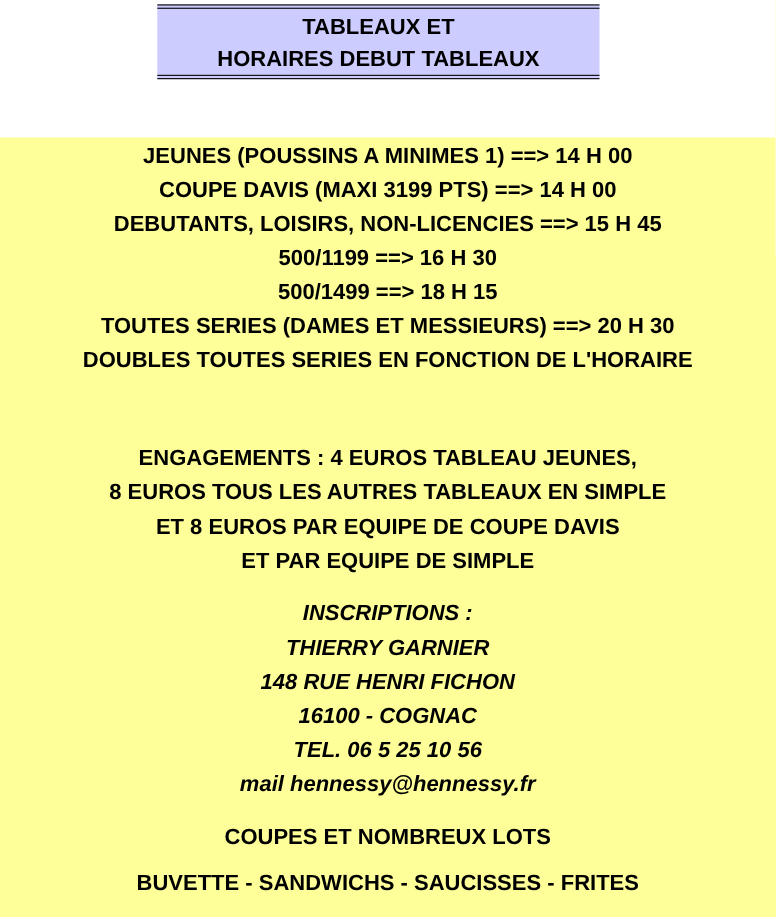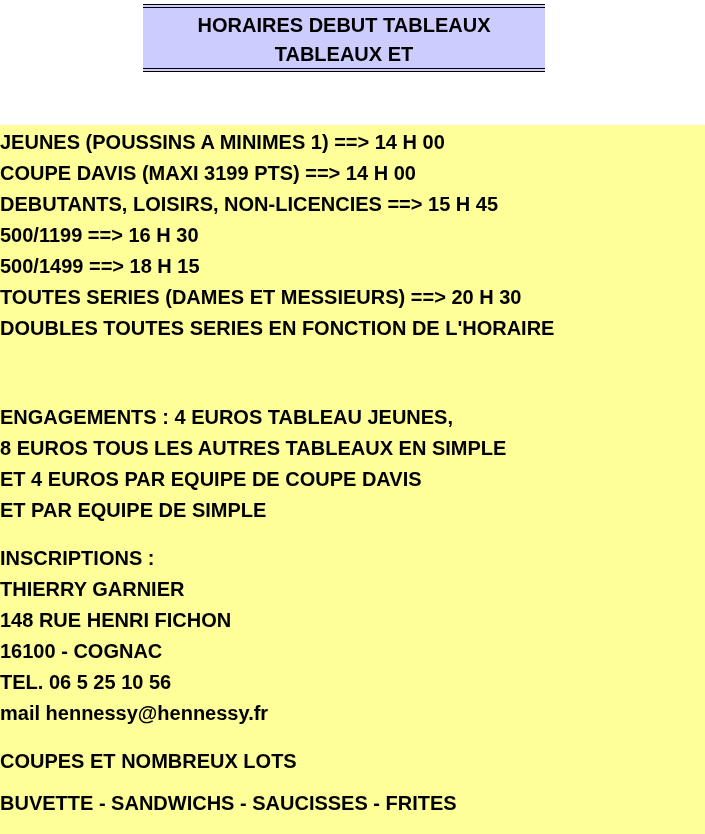--- a/index.html
+++ b/index.html
@@ -37,51 +37,52 @@
       left: 0;
       top: 125px;
       width: 705px;
       height: 709px;
       background: #ffff99;
     }
     .line {
       position: absolute;
       left: 0;
       width: 705px;
+      text-align: center;
       font-weight: bold;
       font-size: 20px;
       line-height: 24px;
       white-space: nowrap;
     }
-    .italic { }
+    .italic { font-style: italic; }
   </style>
 </head>
 <body>
 
 <div class="header-box">
+  <div>TABLEAUX ET</div>
   <div>HORAIRES DEBUT TABLEAUX</div>
-  <div>TABLEAUX ET</div>
 </div>
 
 <div class="yellow"></div>
 
 <div>
   <div class="line" style="top:130px">JEUNES (POUSSINS A MINIMES 1) ==&gt; 14 H 00</div>
   <div class="line" style="top:161px">COUPE DAVIS (MAXI 3199 PTS) ==&gt; 14 H 00</div>
   <div class="line" style="top:192px">DEBUTANTS, LOISIRS, NON-LICENCIES ==&gt; 15 H 45</div>
   <div class="line" style="top:223px">500/1199 ==&gt; 16 H 30</div>
   <div class="line" style="top:254px">500/1499 ==&gt; 18 H 15</div>
   <div class="line" style="top:285px">TOUTES SERIES (DAMES ET MESSIEURS) ==&gt; 20 H 30</div>
   <div class="line" style="top:316px">DOUBLES TOUTES SERIES EN FONCTION DE L'HORAIRE</div>
 </div>
 
 <div>
   <div class="line" style="top:405px">ENGAGEMENTS : 4 EUROS TABLEAU JEUNES,</div>
   <div class="line" style="top:436px">8 EUROS TOUS LES AUTRES TABLEAUX EN SIMPLE</div>
-  <div class="line" style="top:467px">ET 4 EUROS PAR EQUIPE DE COUPE DAVIS</div>
+  <div class="line" style="top:467px">ET 8 EUROS PAR EQUIPE DE COUPE DAVIS</div>
   <div class="line" style="top:498px">ET PAR EQUIPE DE SIMPLE</div>
 </div>
 
 <div>
   <div class="line italic" style="top:546px">INSCRIPTIONS :</div>
   <div class="line italic" style="top:577px">THIERRY GARNIER</div>
   <div class="line italic" style="top:608px">148 RUE HENRI FICHON</div>
   <div class="line italic" style="top:639px">16100 - COGNAC</div>
   <div class="line italic" style="top:670px">TEL. 06 5 25 10 56</div>
   <div class="line italic" style="top:701px">mail hennessy@hennessy.fr</div>

